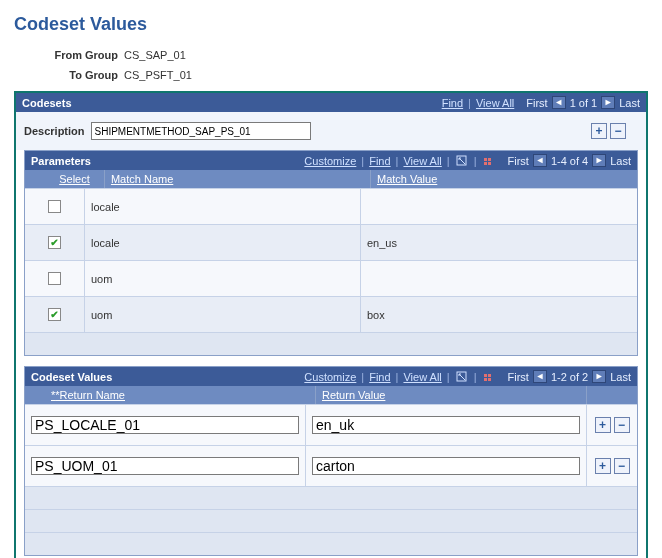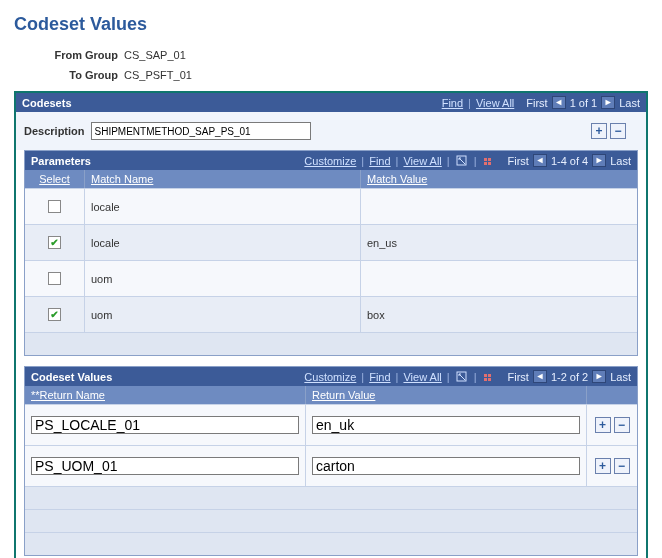--- a/index.html
+++ b/index.html
@@ -17,21 +17,21 @@
   .bar .sep { color: #9bb3e0; margin: 0 3px; }
   .bar .nav { display: flex; align-items: center; gap: 4px; margin-left: 10px; }
   .bar .nav .txt { color: #e7efff; }
   .navbtn { display: inline-flex; width: 14px; height: 13px; border: 1px solid #2e4678; background: #5f7db8; color: #fff; align-items: center; justify-content: center; font-size: 9px; line-height: 1; user-select:none; cursor: pointer; }
   .desc-area { padding: 10px 8px; display: flex; align-items: center; gap: 6px; background: #f0f4fb; }
   .desc-area .lbl { font-weight: bold; }
   .desc-area input { font-size: 10px; height: 18px; border: 1px solid #7a7a7a; padding: 1px 3px; width: 220px; background: #fff; }
   .desc-area .right-btns { margin-left: auto; display: flex; gap: 3px; margin-right:12px;}
   .sqbtn { width: 16px; height: 16px; border: 1px solid #6a80ad; background: #eef2fb; color: #2c5a9c; font-weight: bold; font-size: 12px; line-height: 1; display: inline-flex; align-items: center; justify-content: center; cursor: pointer; user-select:none; }
   .innerpanel { margin: 0 8px 10px 8px; border: 1px solid #8aa0c8; }
-  .colhead { background: #6e8bc1; color: #fff; display: flex; font-size: 11px; }
+  .colhead { background: #6e8bc1; color: #fff; display: flex; font-size: 11px; padding-left: 20px; }
   .colhead .cell { padding: 3px 6px; font-weight: normal; text-decoration: underline; border-right: 1px solid #8aa0c8; cursor: pointer; }
   .param-select { width: 60px; text-align:center;}
   .param-name { flex: 1 1 45%; }
   .param-value { flex: 1 1 45%; }
   .row { display: flex; border-top: 1px solid #c6d2e7; font-size: 11px; }
   .row .cell { padding: 11px 6px; border-right: 1px solid #c6d2e7; display:flex; align-items:center; min-height:22px;}
   .row.alt { background: #e8edf6; }
   .row.plain { background: #f6f8fc; }
   .row.empty { background: #dfe6f2; }
   .row.empty .cell { min-height: 22px; }

